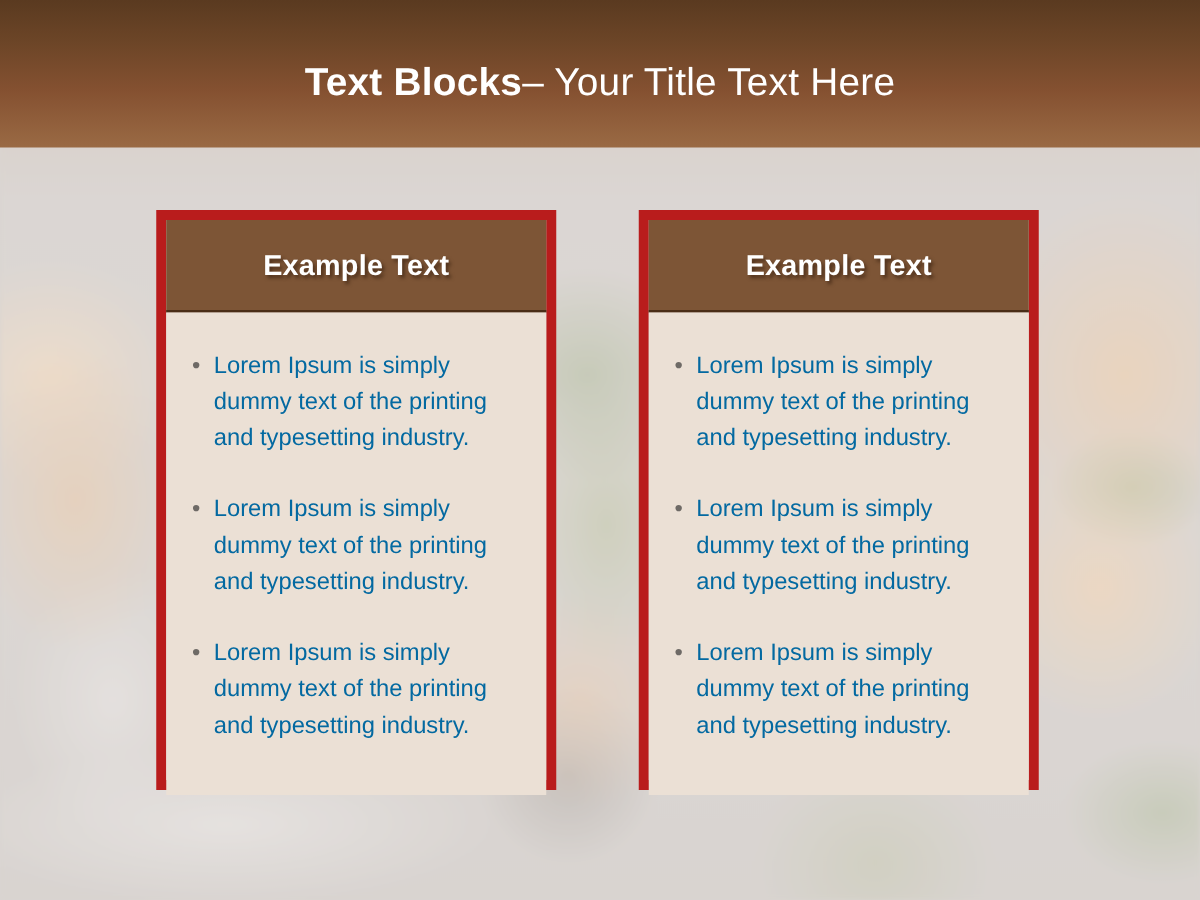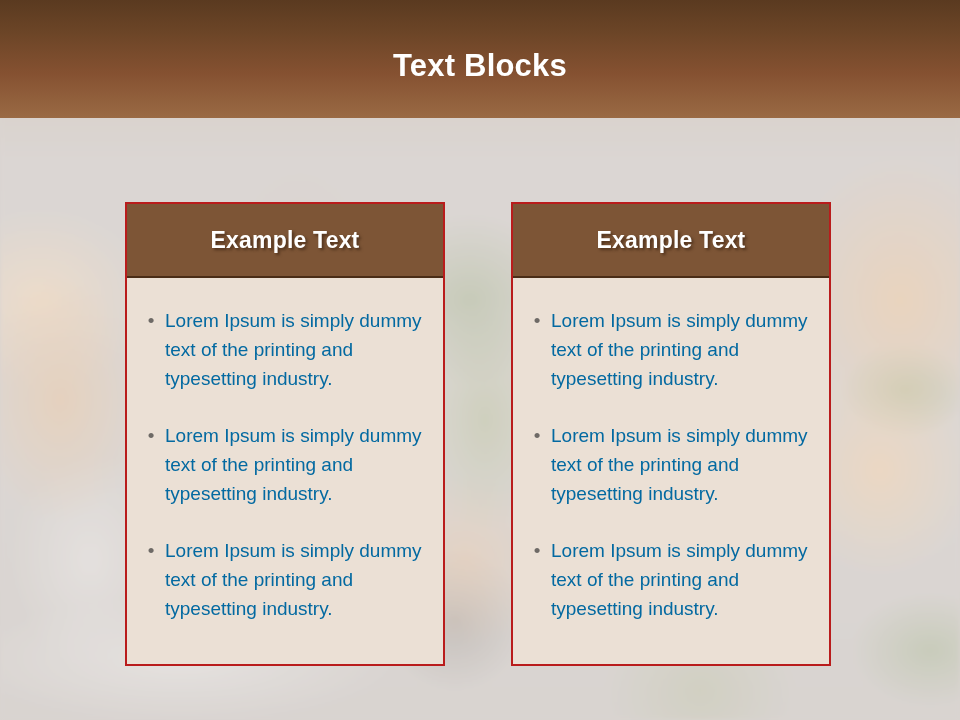--- a/index.html
+++ b/index.html
@@ -76,23 +76,22 @@
     padding-top: 14px;
     box-sizing: border-box;
   }
   .title-strong { font-weight: bold; }
   .title-rest   { font-weight: normal; }
 
   
   .card {
     position: absolute;
     width: 320px;
-    border: 2px solid #b91c1c;
+    border: 8px solid #b91c1c;
     box-sizing: border-box;
-    margin-top: 34px;
   }
   #card-left  { left: 125px; top: 168px; height: 464px; }
   #card-right { left: 511px; top: 168px; height: 464px; }
 
   .card-header {
     height: 74px;
     background: #7d5536;
     border-bottom: 2px solid #4a2d17;
     box-sizing: border-box;
     display: flex;
@@ -138,20 +137,21 @@
 <body>
 
 <div class="slide">
 
   <div class="bg-photo"></div>
   <div class="bg-wash"></div>
 
   <div class="title-banner">
     <div class="title-text">
       <span class="title-strong">Text Blocks </span>
+        <span class="title-rest">– Your Title Text Here</span>
     </div>
   </div>
 
   <div class="card" id="card-left">
     <div class="card-header">
       <span class="card-header-text">Example Text</span>
     </div>
     <div class="card-body">
       <div class="bullet-row">
         <span class="bullet-dot">•</span>

